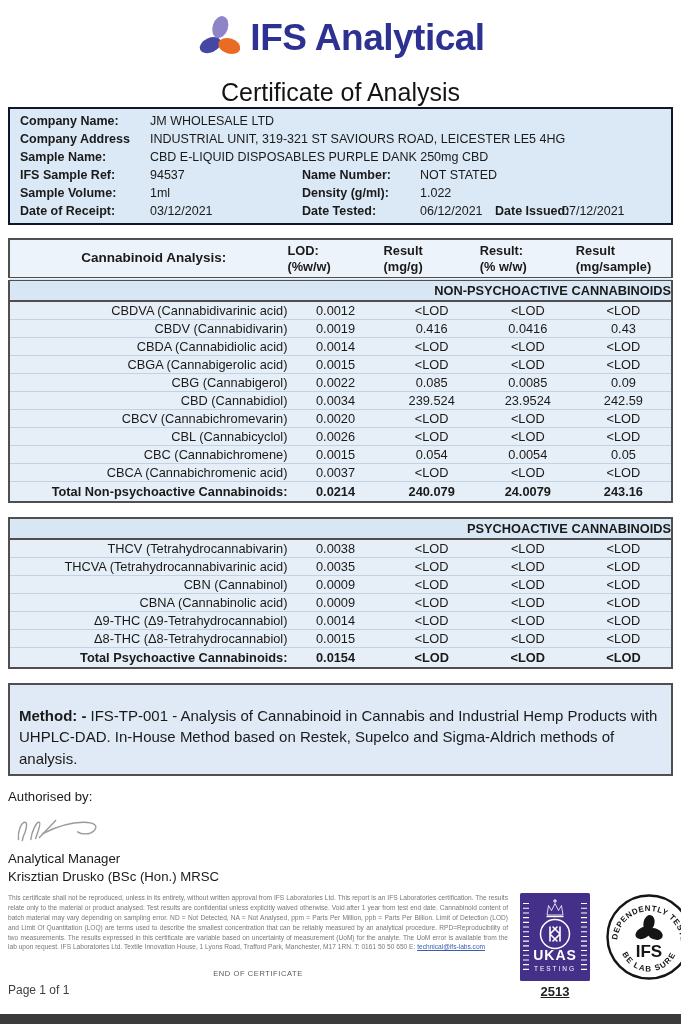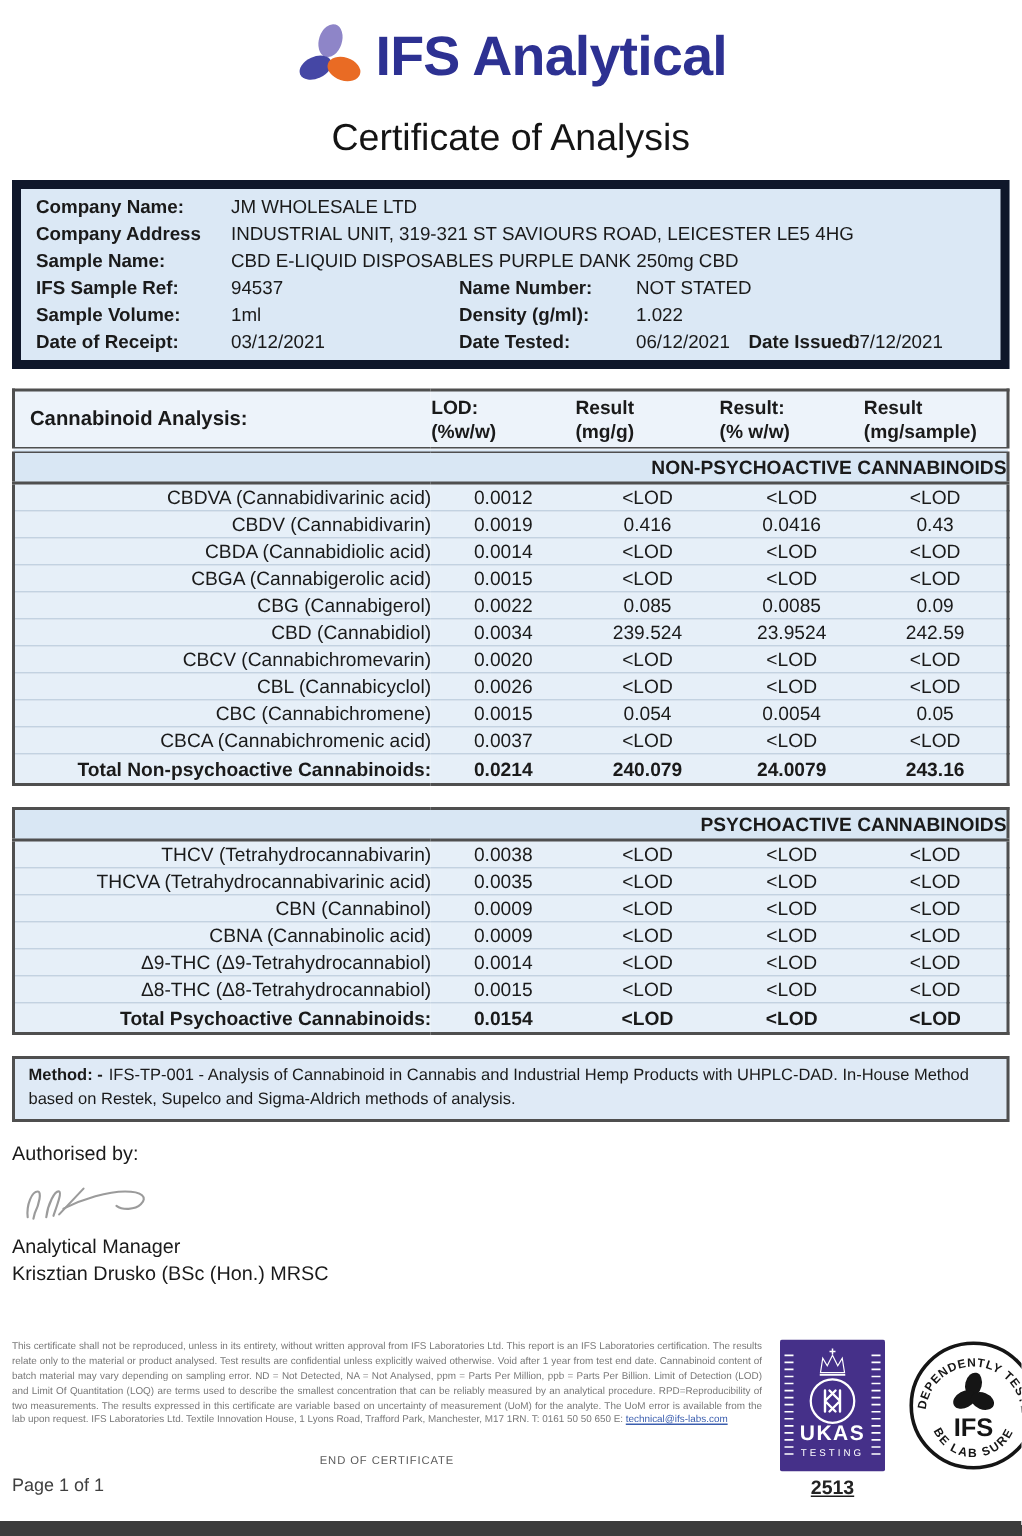--- a/index.html
+++ b/index.html
@@ -15,22 +15,22 @@
   .page { padding: 0 8px; }
 
   
   .brand-row { display: flex; justify-content: center; align-items: center; padding-top: 13px; }
   .brand-logo { width: 54px; height: 48px; flex: 0 0 auto; }
   .brand-name { font-size: 37px; font-weight: 700; color: #2d3192; letter-spacing: -0.5px; line-height: 1; }
   .doc-title { text-align: center; font-size: 25px; font-weight: 400; color: #141414; margin-top: 17px; }
 
   
   .info-table {
-    margin-top: 13px;
-    border: 6px solid #0f172a;
+    margin-top: 0;
+    border: 2px solid #0f172a;
     background: #dbe8f5;
     padding: 3px 0 3px 0;
   }
   .info-row {
     display: grid;
     grid-template-columns: 130px 152px 118px 75px 67px 1fr;
     padding-left: 10px;
     font-size: 12.5px;
     line-height: 18px;
     white-space: nowrap;
@@ -44,39 +44,39 @@
     width: 100%;
     border-collapse: collapse;
     border: 2px solid #4f4f4f;
     font-size: 12.8px;
     table-layout: fixed;
   }
   table.analysis.first { margin-top: 13px; }
   table.analysis.second { margin-top: 14px; }
   tr.header-row { background: #edf3fa; height: 40px; border-bottom: 4px double #4f4f4f; }
   tr.header-row th { font-weight: 700; vertical-align: middle; line-height: 1.2; }
-  th.analysis-title { text-align: left; padding-left: 10px; font-size: 13.5px; }
+  th.analysis-title { text-align: center; padding-left: 10px; font-size: 13.5px; }
   th.colhead { text-align: left; }
   th.colhead span { display: block; }
   tr.section-row { background: #d9e7f4; border-bottom: 2px solid #4f4f4f; }
   tr.section-row td { font-weight: 700; padding: 2px 0 2px 10px; line-height: 15px; text-align: right; }
   tr.data-row { background: #e6eff8; border-bottom: 1px solid #c3d2e1; }
   tr.data-row td, tr.total-row td { padding: 1px 0; line-height: 15px; }
   tr.total-row { background: #e6eff8; }
   tr.total-row td { font-weight: 700; padding: 2px 0; }
   td.name, tr.total-row td.name { text-align: right; padding-left: 10px; }
   td.num { text-align: center; }
 
   
   .method-box {
     margin-top: 14px;
     border: 2px solid #4f4f4f;
     background: #dfeaf6;
-    padding: 4px 9px 5px 9px;
-    font-size: 11px;
+    padding: 20px 9px 5px 9px;
+    font-size: 15px;
     line-height: 1.42;
   }
   .method-box .m-lbl { font-weight: 700; margin-right: 4px; }
 
   
   .auth-label { margin-top: 13px; font-size: 13.2px; }
   .signature { display: block; width: 120px; height: 42px; margin: 4px 0 0 2px; }
   .auth-role, .auth-name { font-size: 13.2px; line-height: 1.35; }
 
   

